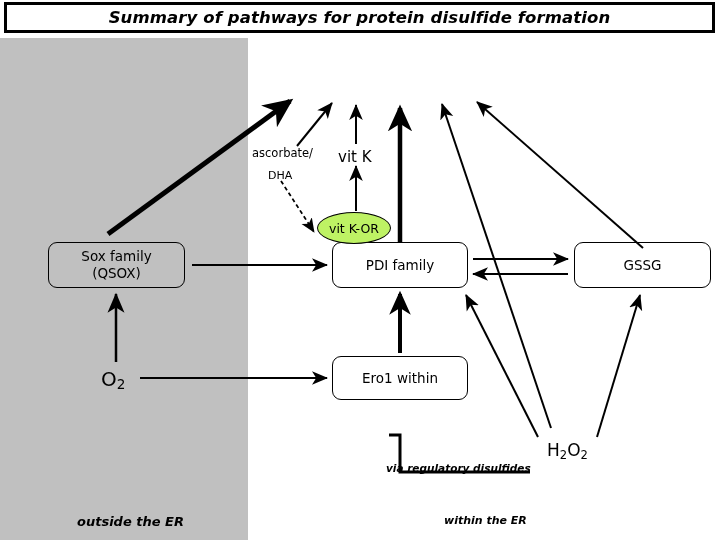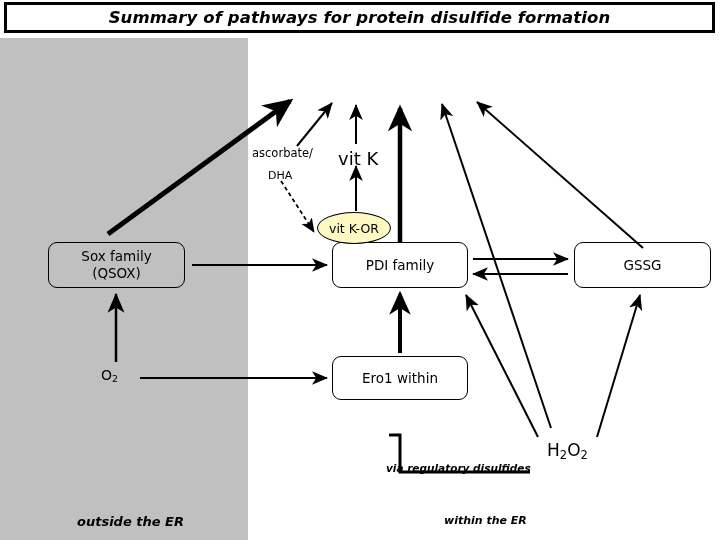--- a/index.html
+++ b/index.html
@@ -87,26 +87,26 @@
     font-size: 11.5px;
   }
   #label-dha {
     left: 268px;
     top: 169px;
     font-size: 11px;
   }
   #label-vitk {
     left: 338px;
     top: 148px;
-    font-size: 18px;
+    font-size: 15px;
   }
   #label-o2 {
     left: 101px;
     top: 367px;
-    font-size: 14px;
+    font-size: 20px;
   }
   #label-h2o2 {
     left: 547px;
     top: 440px;
     font-size: 17px;
   }
   #label-via-reg {
     left: 386px;
     top: 462px;
     font-size: 10.5px;
@@ -176,21 +176,21 @@
   
   #ellipse-vitkor {
     position: absolute;
     left: 317px;
     top: 212px;
     width: 74px;
     height: 32px;
     box-sizing: border-box;
     border: 1px solid #000000;
     border-radius: 50%;
-    background: #fef9c3;
+    background: #bef264;
     display: flex;
     align-items: center;
     justify-content: center;
     font-size: 12.5px;
     color: #000000;
     z-index: 5;
     text-align: right;
   }
 </style>
 </head>

